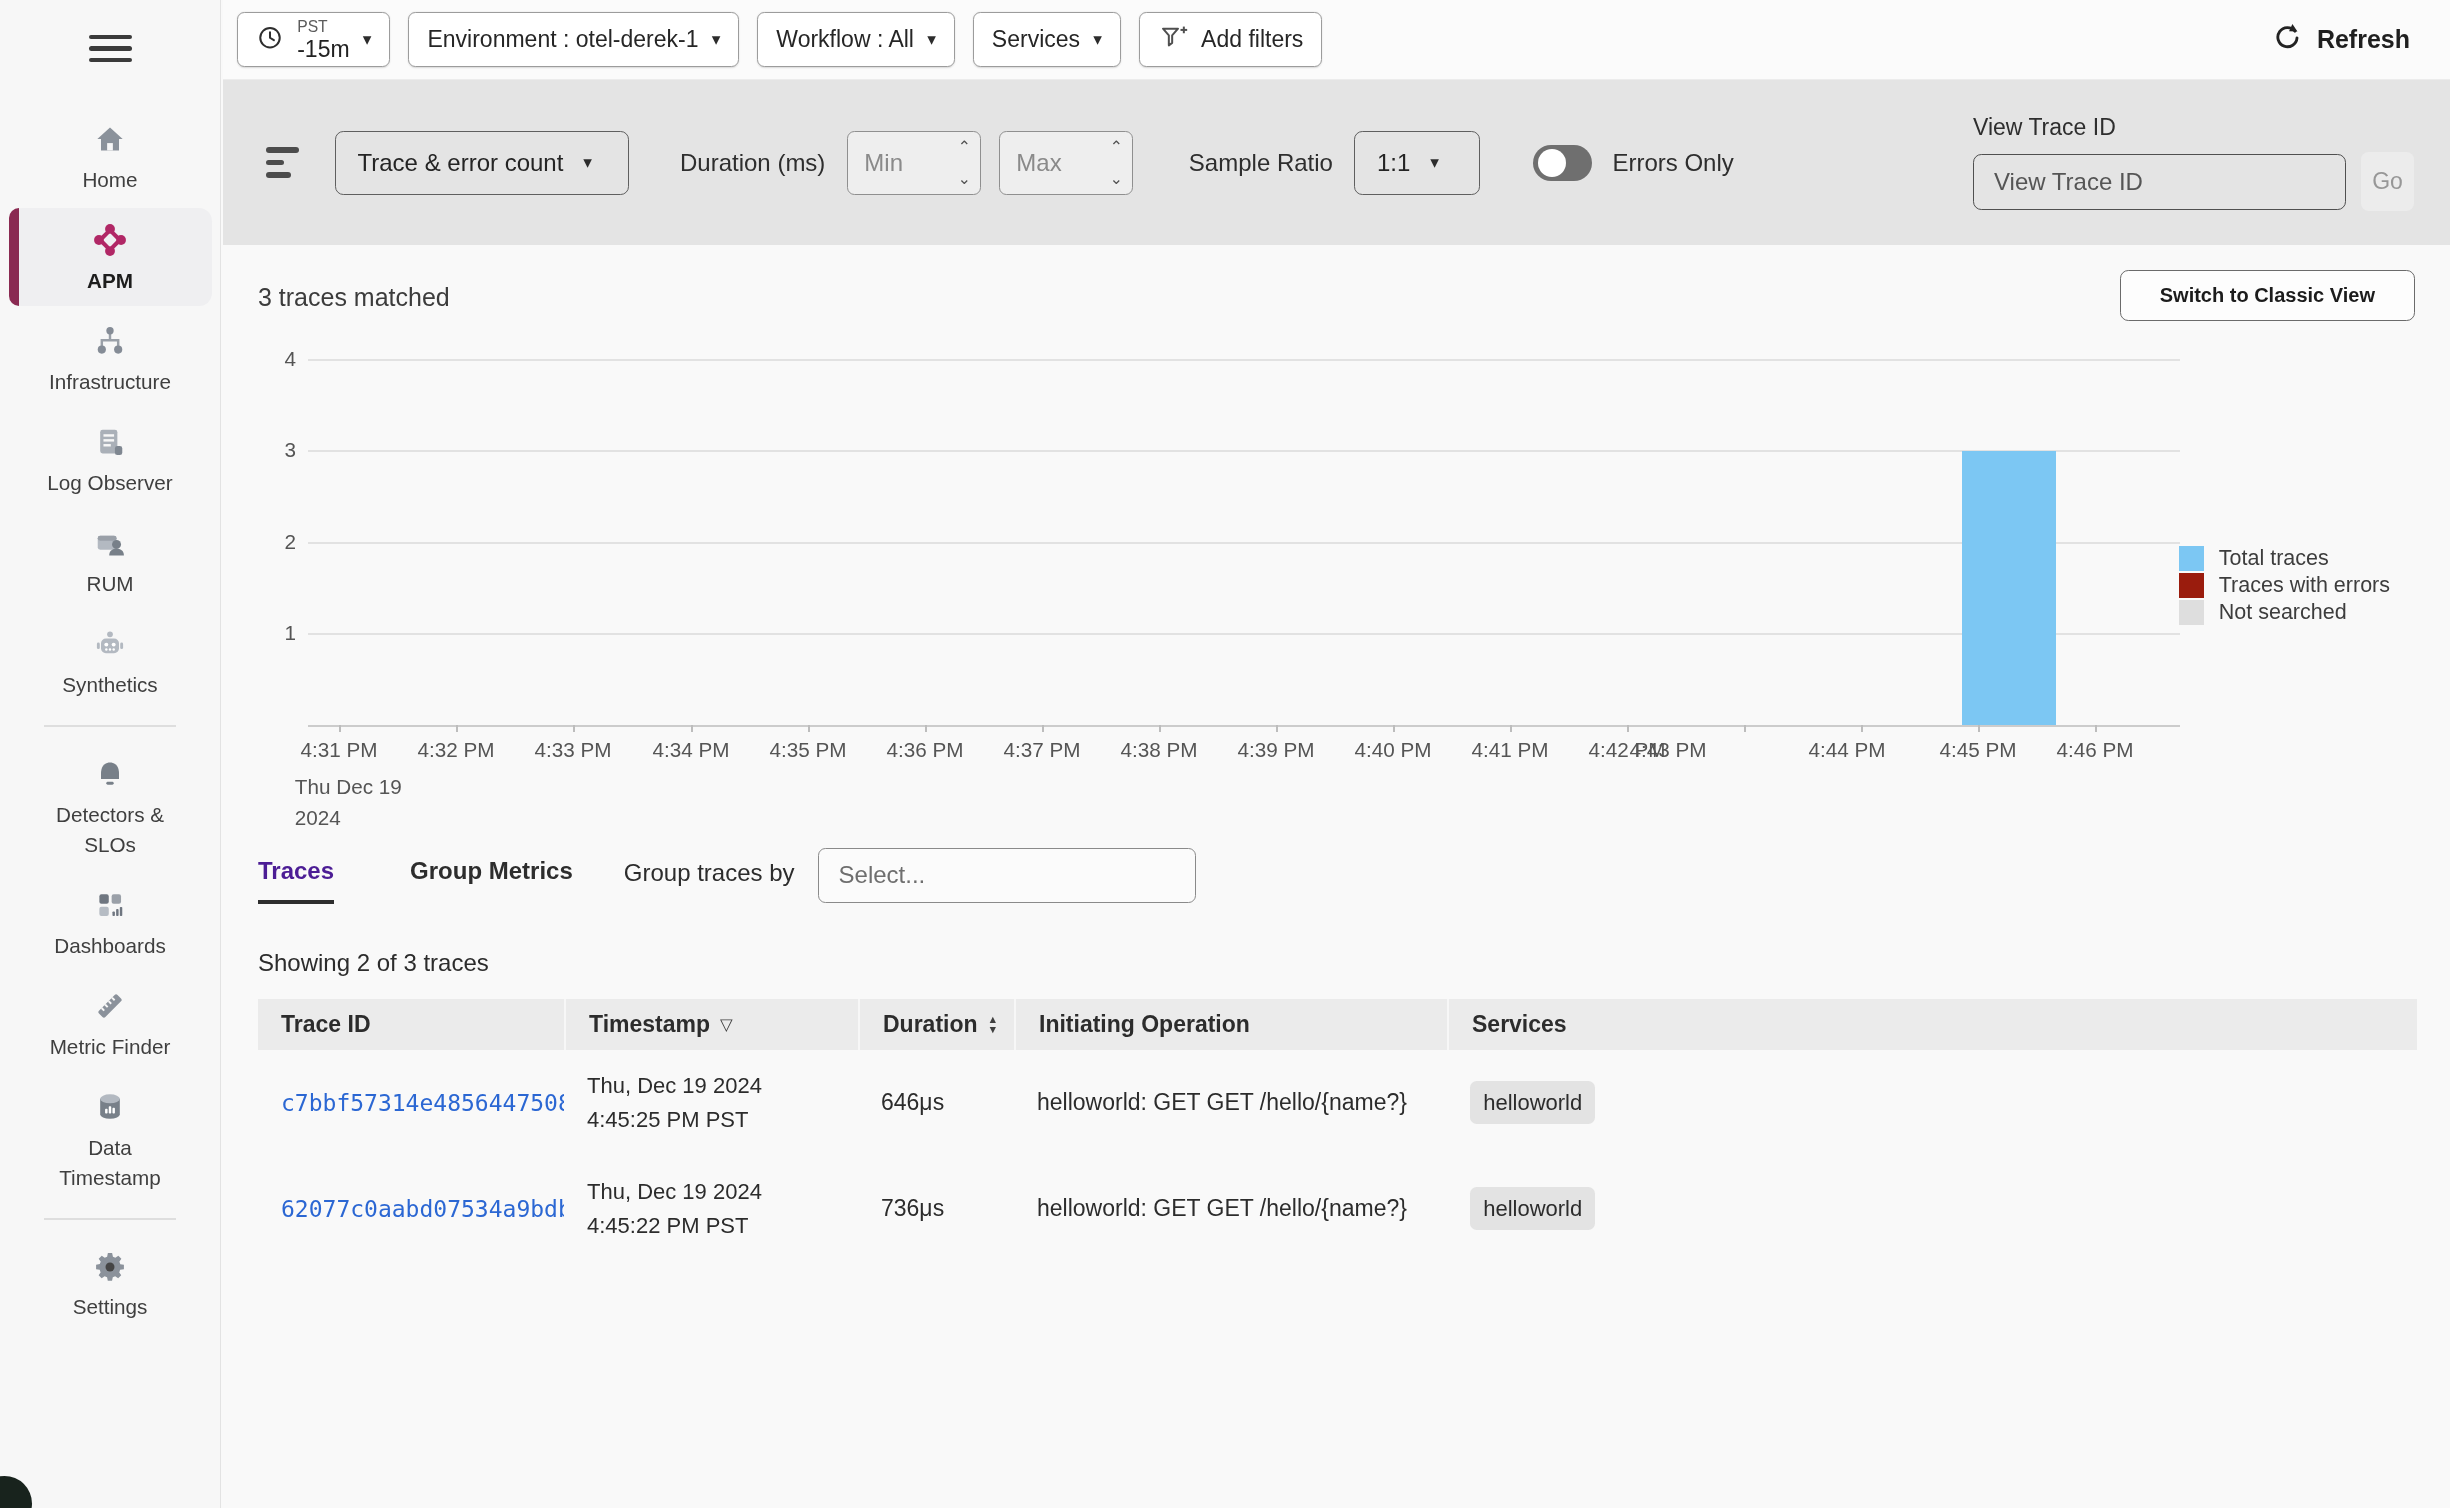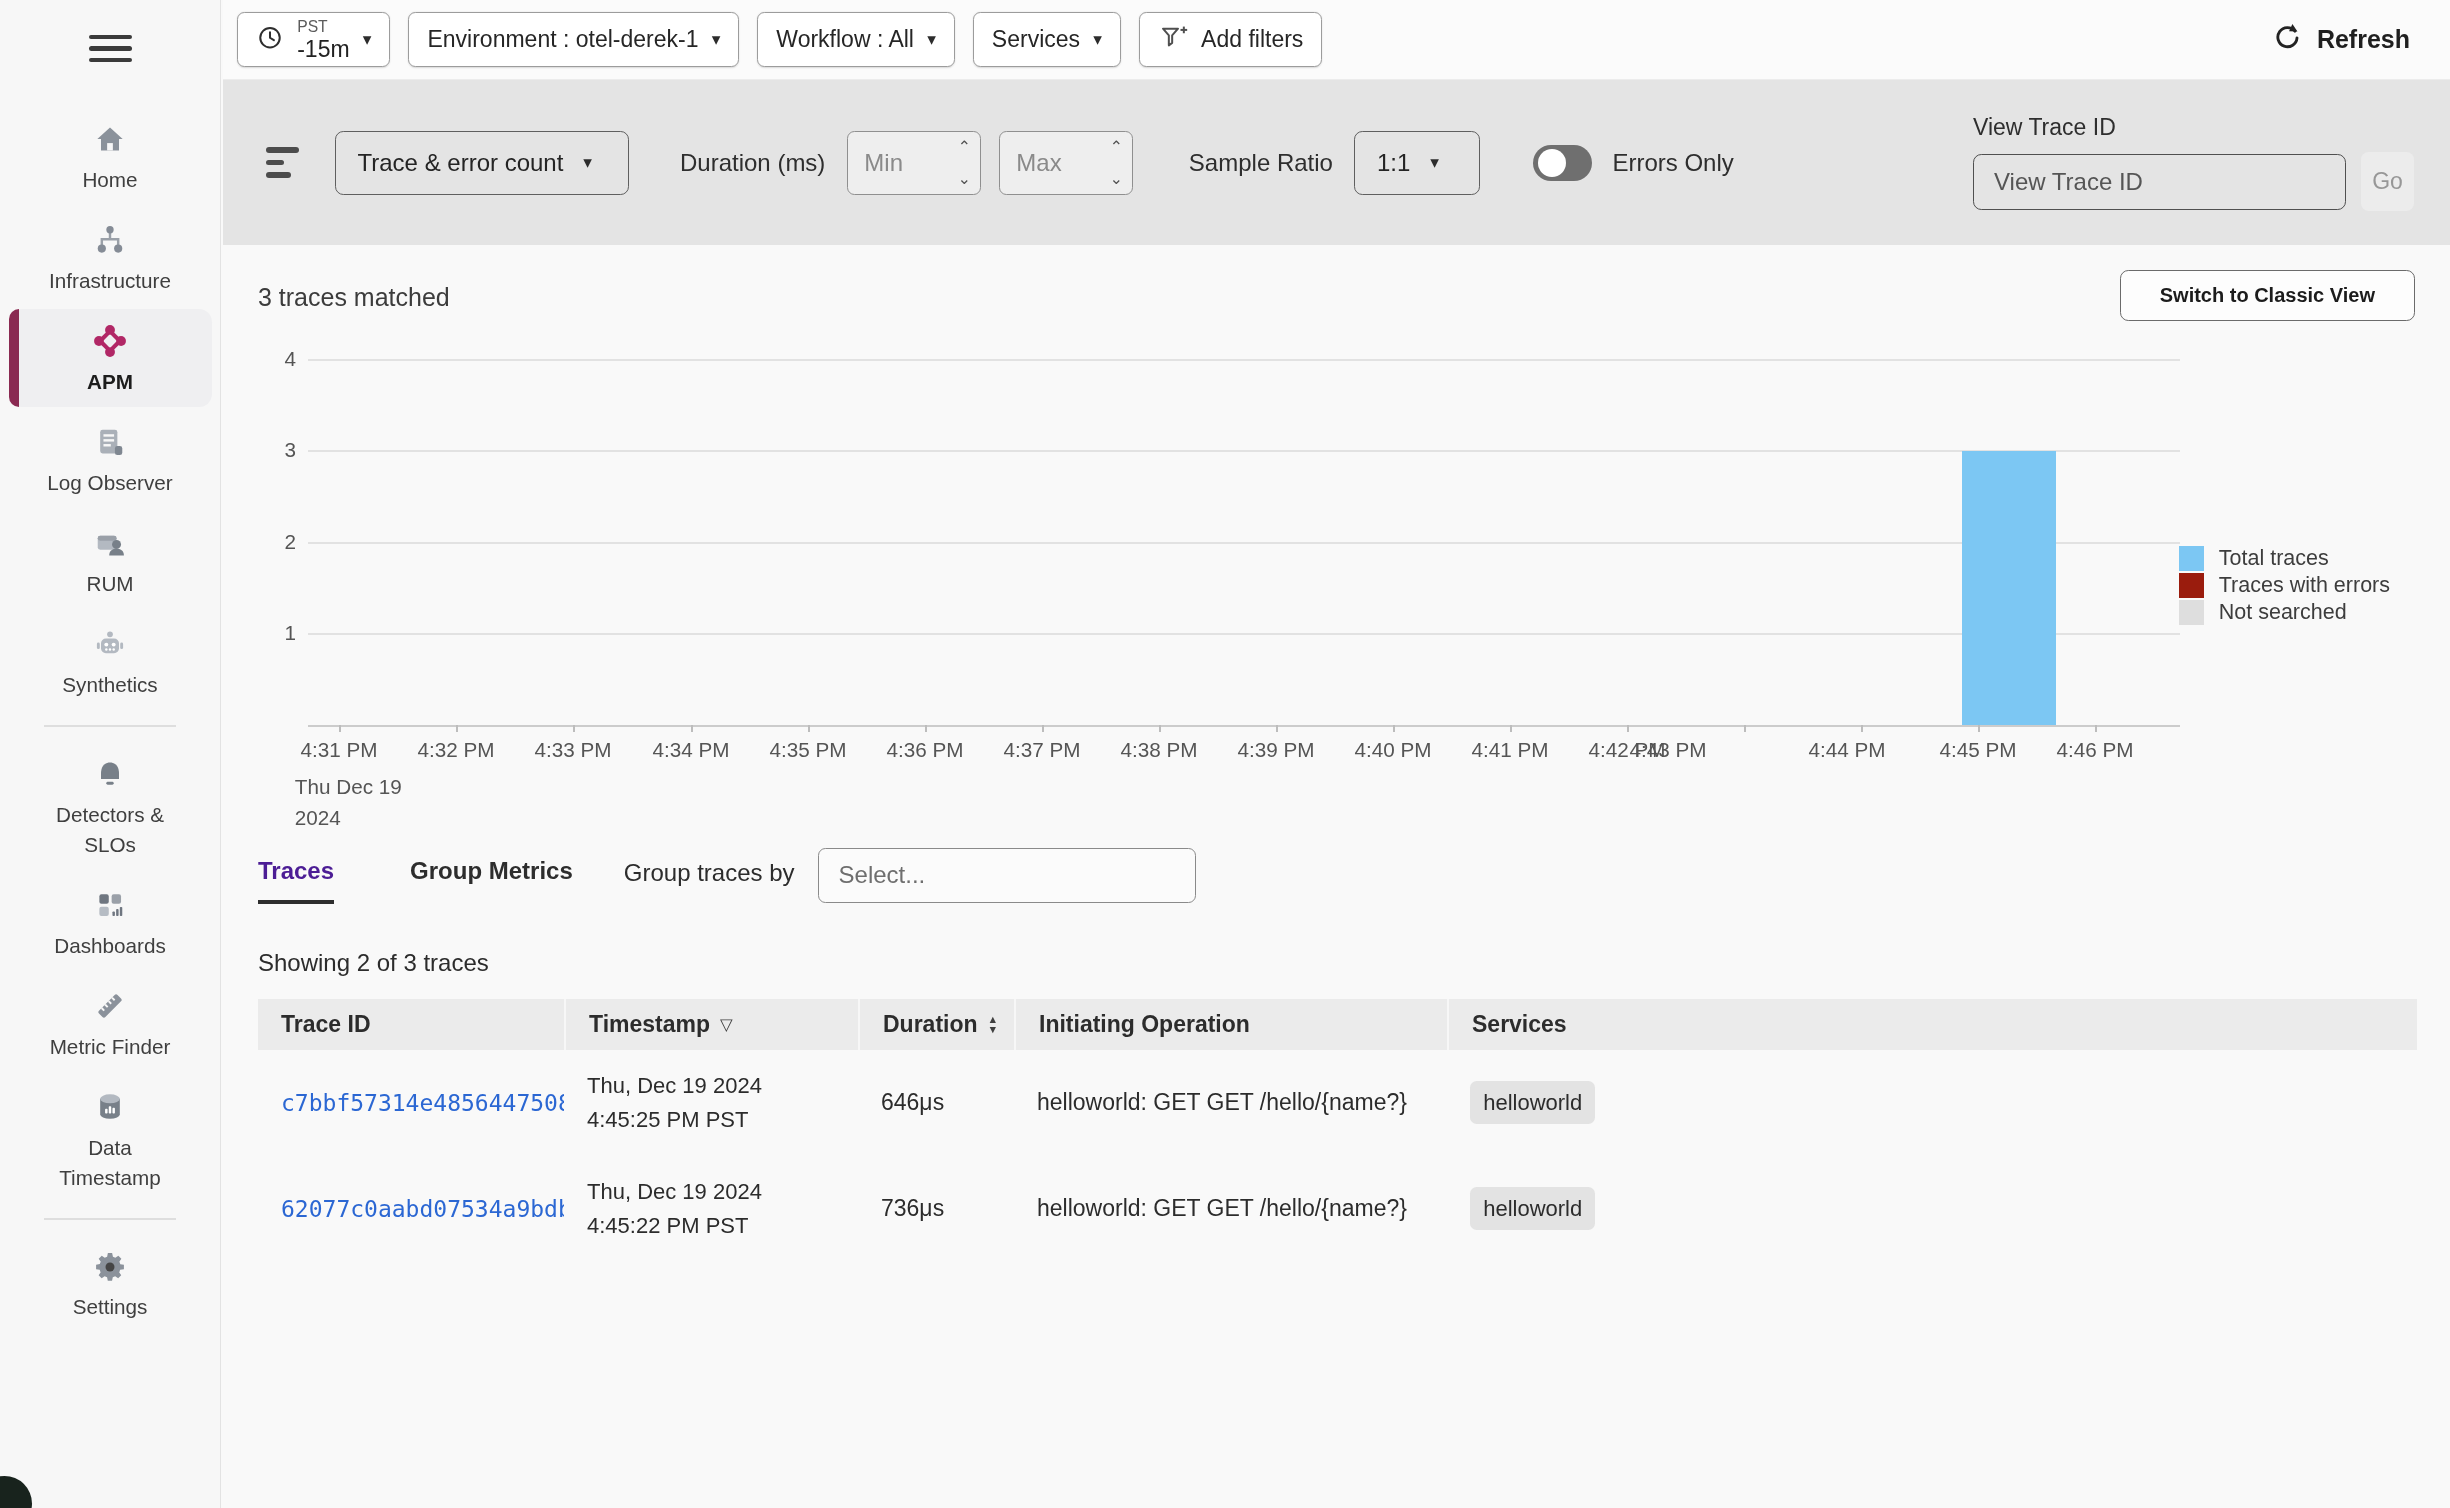--- a/index.html
+++ b/index.html
@@ -165,51 +165,51 @@
   <div class="nav-item">
     <span class="nicon">
       <svg width="36" height="36" viewBox="0 0 44 44">
           <path d="M6.5 22 L22 8 L37.5 22 L33 22 L33 36 L11 36 L11 22 Z" fill="#8b929b"></path>
           <rect x="18.5" y="27" width="7" height="9" fill="#f7f7f7"></rect>
         </svg>
     </span>
     <span class="nlabel">Home</span>
   </div>
 
-  <div class="nav-item">
-    <span class="nicon">
-      <svg width="36" height="36" viewBox="0 0 44 44">
-          <g stroke="#9aa0a8" stroke-width="3" fill="none">
-            <path d="M22 13 V21"></path>
-            <path d="M12 28 V21 H32 V28"></path>
-          </g>
-          <circle cx="22" cy="9.5" r="4.5" fill="#858c96"></circle>
-          <circle cx="12" cy="32.5" r="5" fill="#858c96"></circle>
-          <circle cx="32" cy="32.5" r="5" fill="#858c96"></circle>
-        </svg>
-    </span>
-    <span class="nlabel">Infrastructure</span>
-  </div>
-
   <div class="nav-item active">
     <span class="nicon">
       <svg width="36" height="36" viewBox="0 0 44 44">
         <g stroke="#b12766" stroke-width="5" stroke-linecap="round">
             <path d="M25 13 L31 19"></path>
             <path d="M31 25 L25 31"></path>
             <path d="M19 31 L13 25"></path>
             <path d="M13 19 L19 13"></path>
           </g>
         <circle cx="22" cy="8.5" r="6" fill="#b12766"></circle>
           <circle cx="35.5" cy="22" r="6" fill="#b12766"></circle>
           <circle cx="22" cy="35.5" r="6" fill="#b12766"></circle>
           <circle cx="8.5" cy="22" r="6" fill="#b12766"></circle>
       </svg>
     </span>
     <span class="nlabel">APM</span>
+  </div>
+
+  <div class="nav-item">
+    <span class="nicon">
+      <svg width="36" height="36" viewBox="0 0 44 44">
+          <g stroke="#9aa0a8" stroke-width="3" fill="none">
+            <path d="M22 13 V21"></path>
+            <path d="M12 28 V21 H32 V28"></path>
+          </g>
+          <circle cx="22" cy="9.5" r="4.5" fill="#858c96"></circle>
+          <circle cx="12" cy="32.5" r="5" fill="#858c96"></circle>
+          <circle cx="32" cy="32.5" r="5" fill="#858c96"></circle>
+        </svg>
+    </span>
+    <span class="nlabel">Infrastructure</span>
   </div>
 
   <div class="nav-item">
     <span class="nicon">
       <svg width="36" height="36" viewBox="0 0 44 44">
           <rect x="10" y="7" width="21" height="29" rx="3" fill="#aab0b8"></rect>
           <g stroke="#f7f7f7" stroke-width="3">
             <path d="M14 14 H27"></path>
             <path d="M14 20 H27"></path>
             <path d="M14 26 H23"></path>

